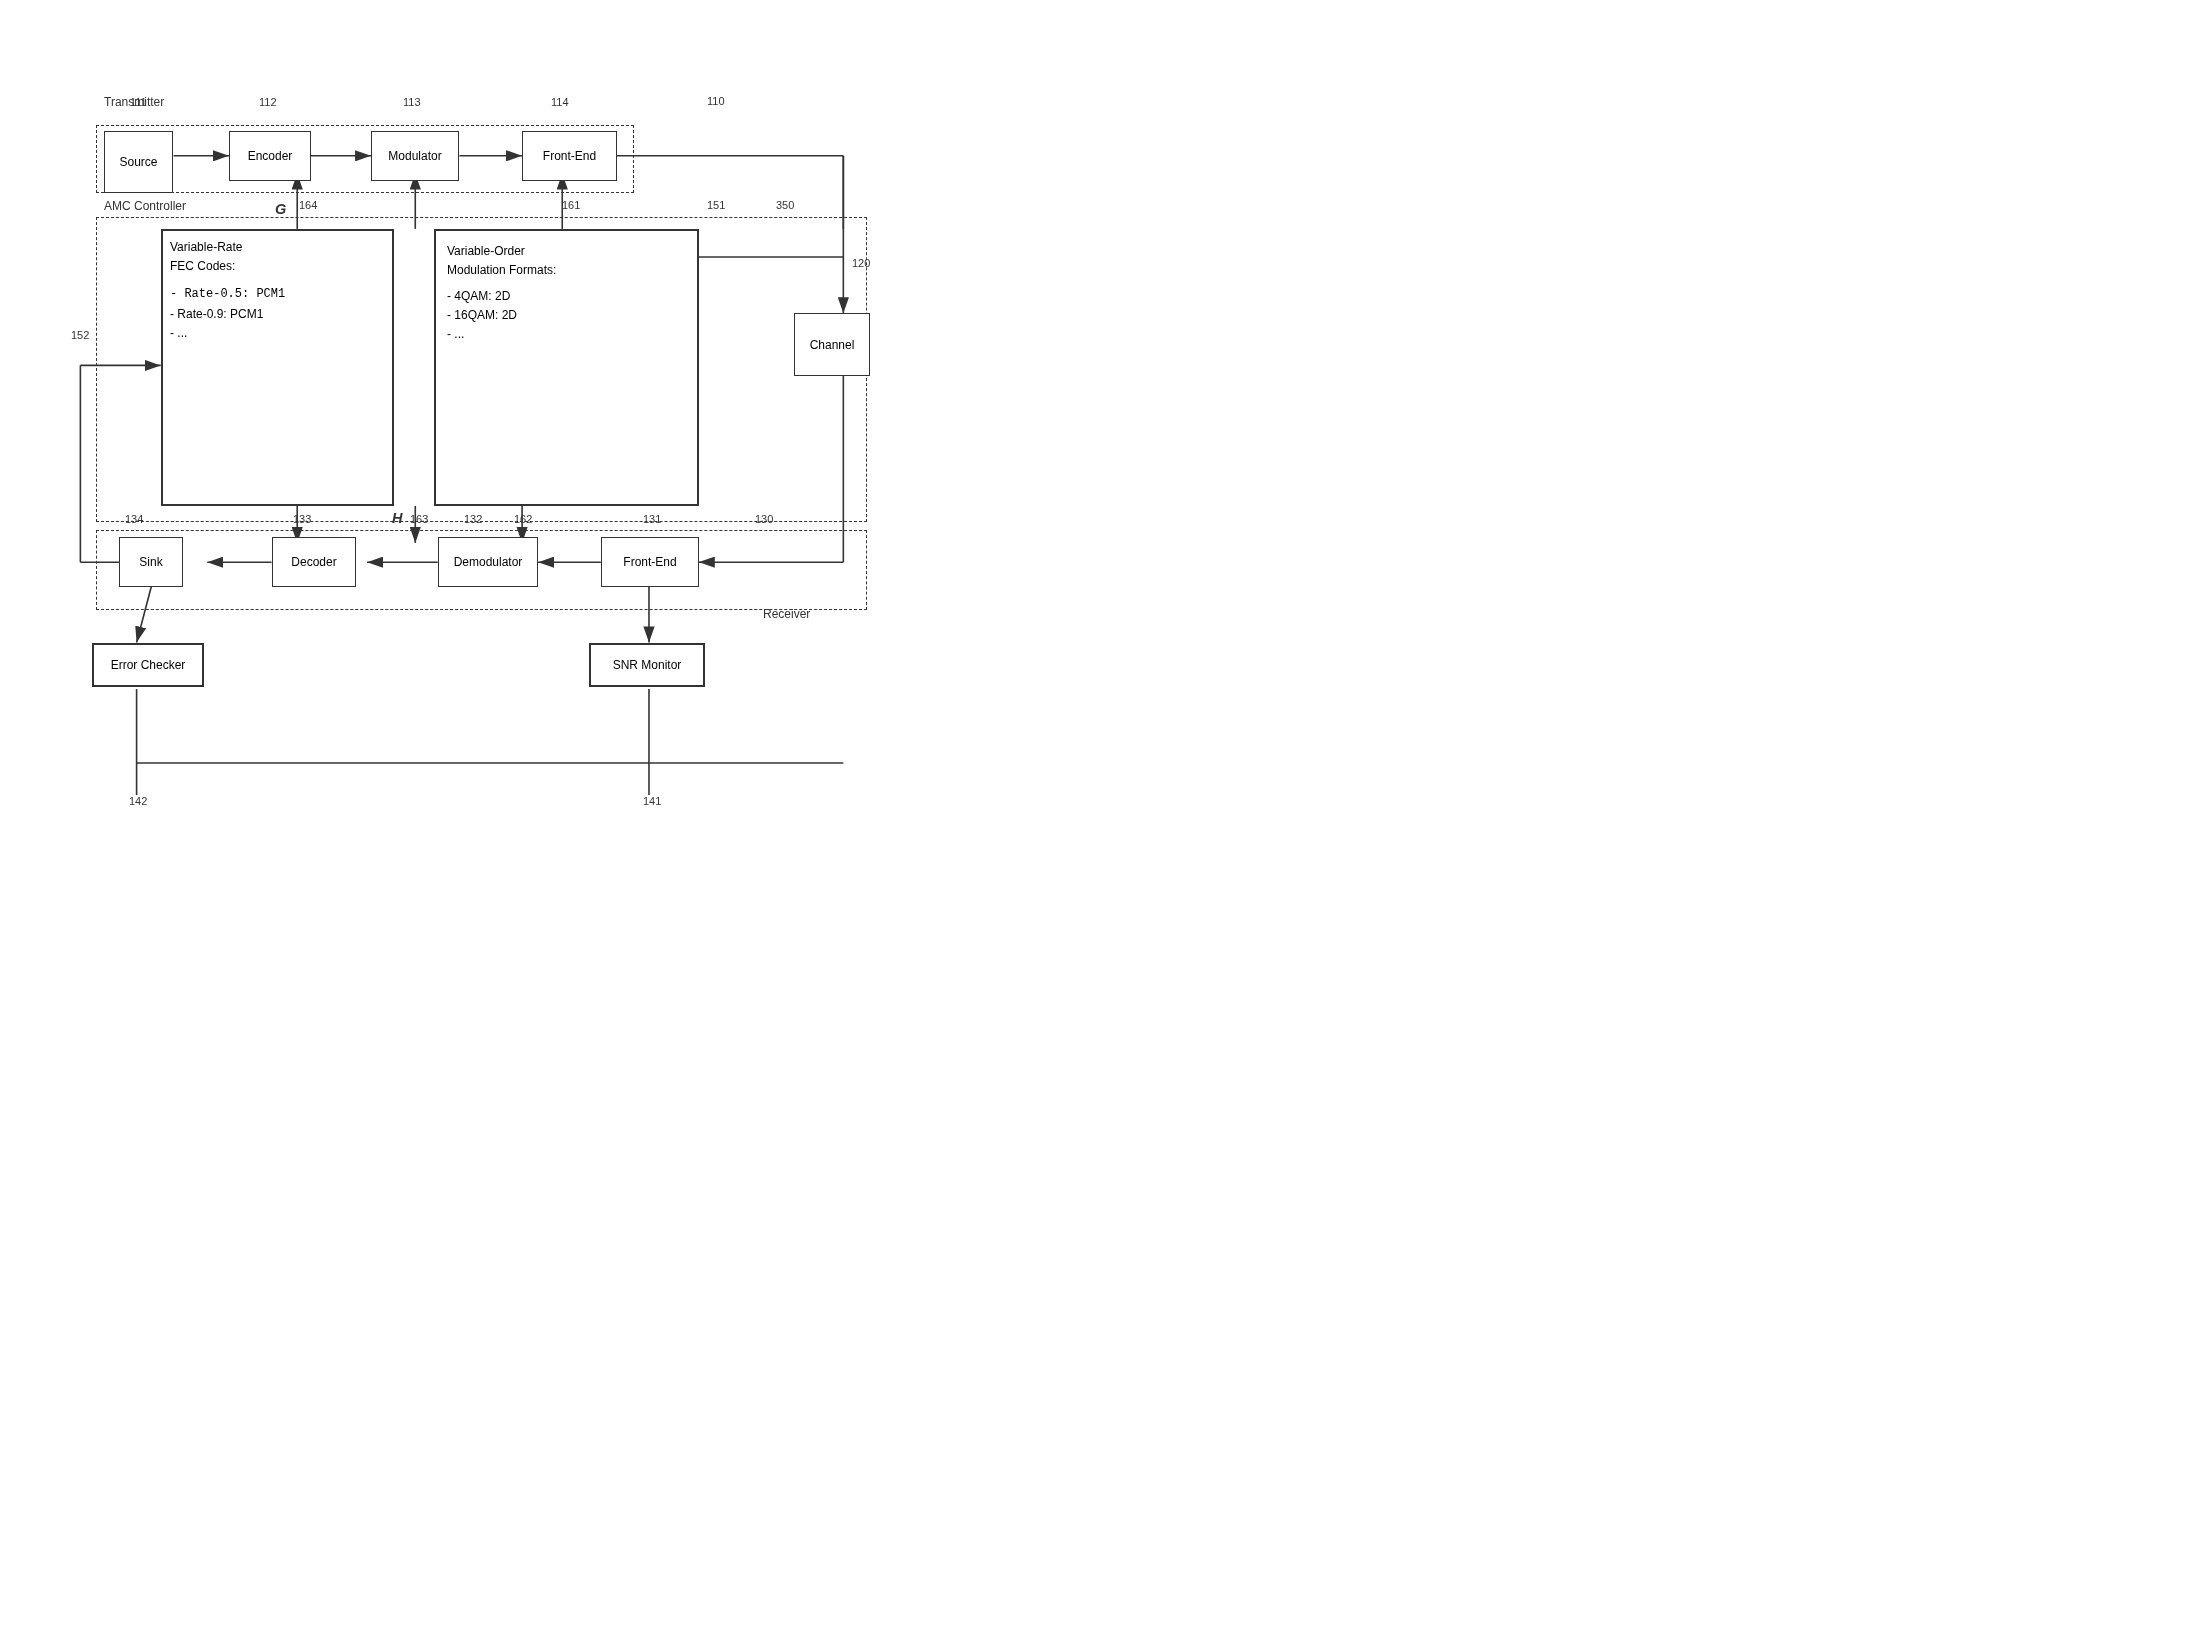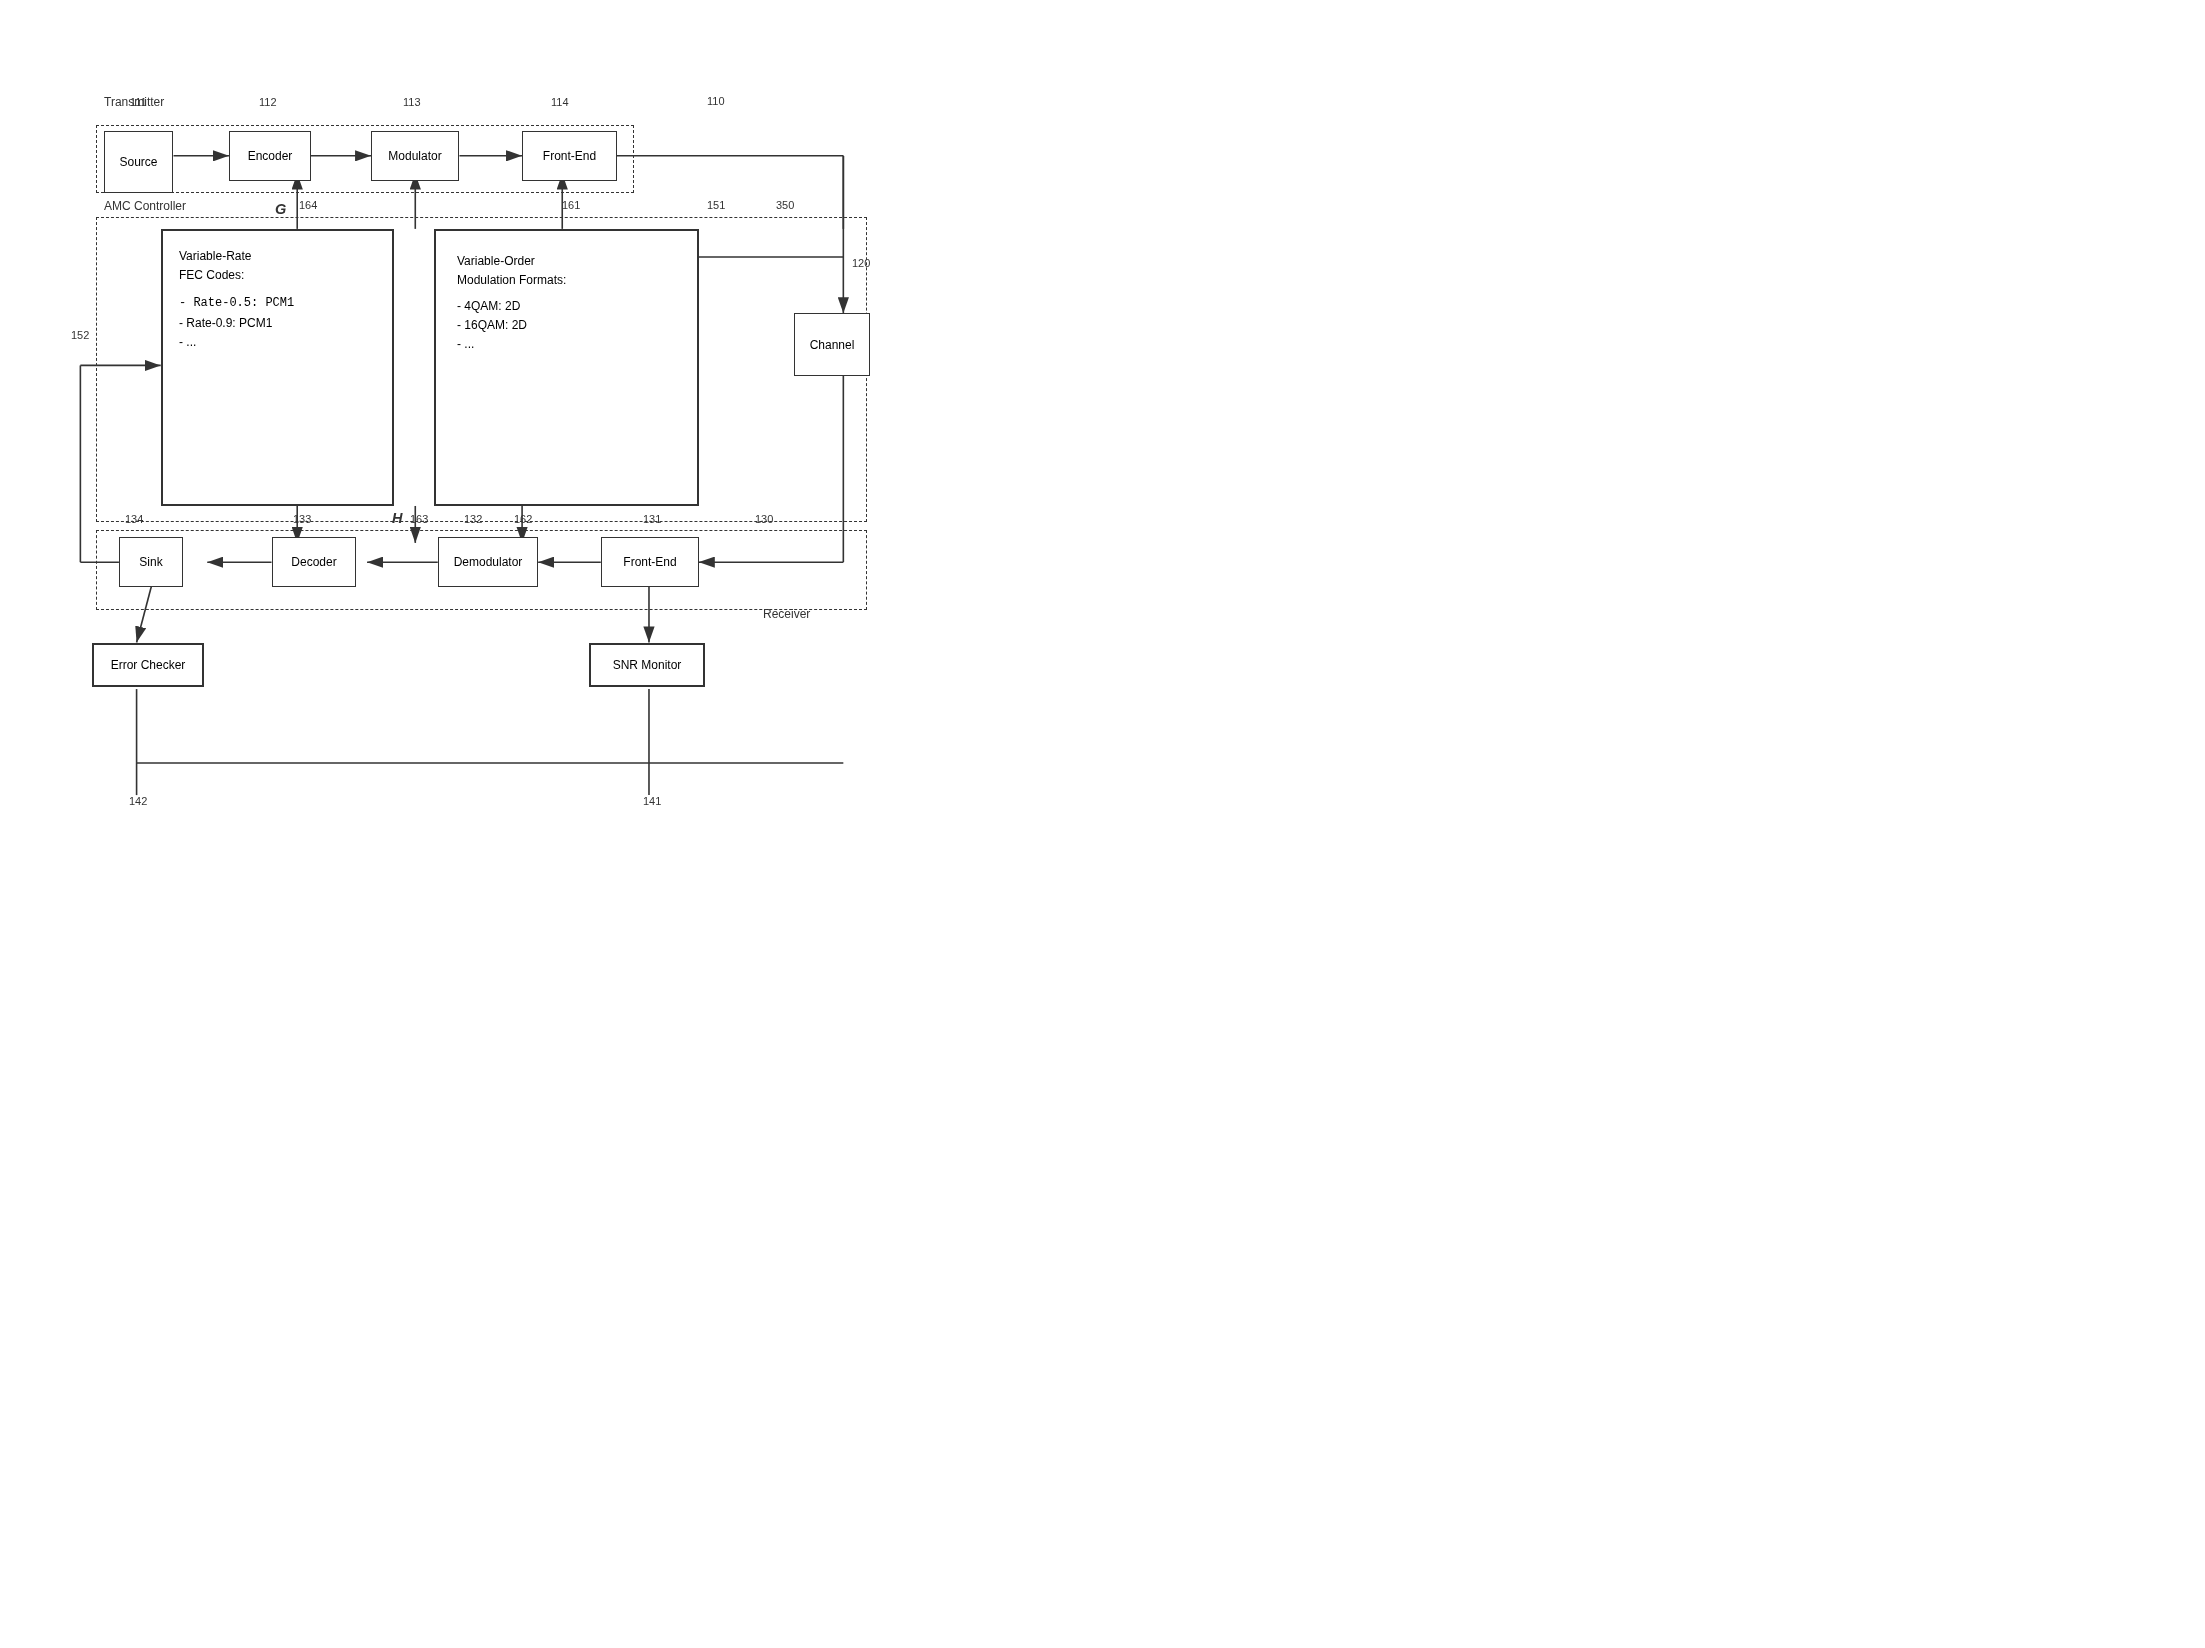--- a/index.html
+++ b/index.html
@@ -168,31 +168,31 @@
   </div>
 
   <div class="box" style="left:522px; top:131px; width:95px; height:50px;">
     <span>Front-End</span>
   </div>
 
   <div class="box" style="left:794px; top:313px; width:76px; height:63px;">
     <span>Channel</span>
   </div>
 
-  <div class="box box-thick" style="left:161px; top:229px; width:233px; height:277px; align-items:flex-start; justify-content:flex-start; padding:16px; flex-direction:column; display:flex;">
+  <div class="box box-thick" style="left:161px; top:229px; width:233px; height:277px; align-items:flex-start; justify-content:flex-start; padding:7px; flex-direction:column; display:flex;">
     <div style="font-size:12px; line-height:1.6; text-align:left;">
       <div style="font-weight:normal;">Variable-Rate</div>
       <div>FEC Codes:</div>
       <div style="margin-top:9px;font-family:Liberation Mono, monospace;">- Rate-0.5: PCM1</div>
       <div>- Rate-0.9: PCM1</div>
       <div>- ...</div>
     </div>
   </div>
 
-  <div class="box box-thick" style="left:434px; top:229px; width:265px; height:277px; align-items:flex-start; justify-content:flex-start; padding:21px; flex-direction:column; display:flex;">
+  <div class="box box-thick" style="left:434px; top:229px; width:265px; height:277px; align-items:flex-start; justify-content:flex-start; padding:11px; flex-direction:column; display:flex;">
     <div style="font-size:12px; line-height:1.6; text-align:left;">
       <div>Variable-Order</div>
       <div>Modulation Formats:</div>
       <div style="margin-top:6.4px;">- 4QAM: 2D</div>
       <div>- 16QAM: 2D</div>
       <div>- ...</div>
     </div>
   </div>
 
   <div class="box" style="left:601px; top:537px; width:98px; height:50px;">

